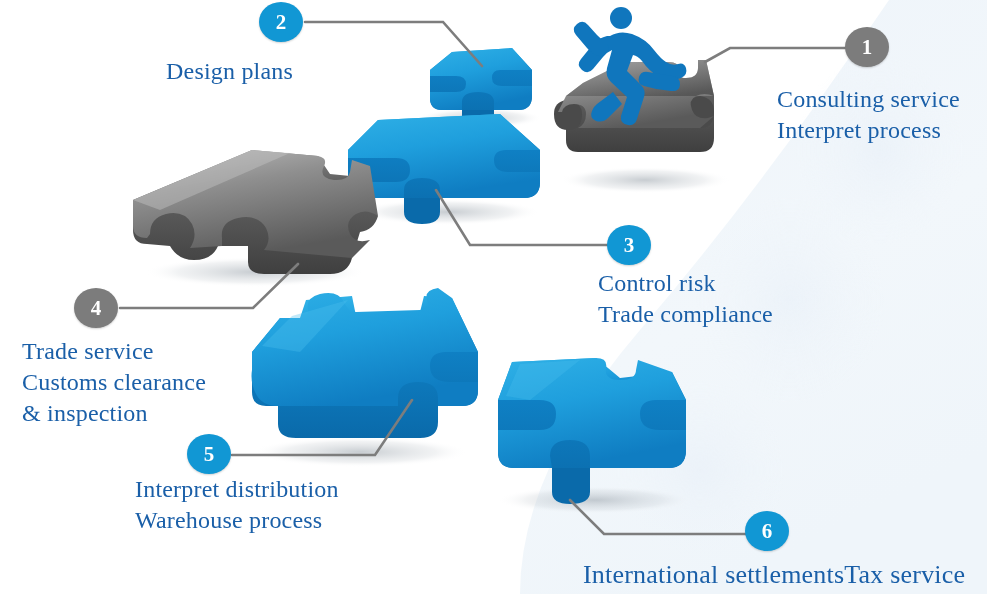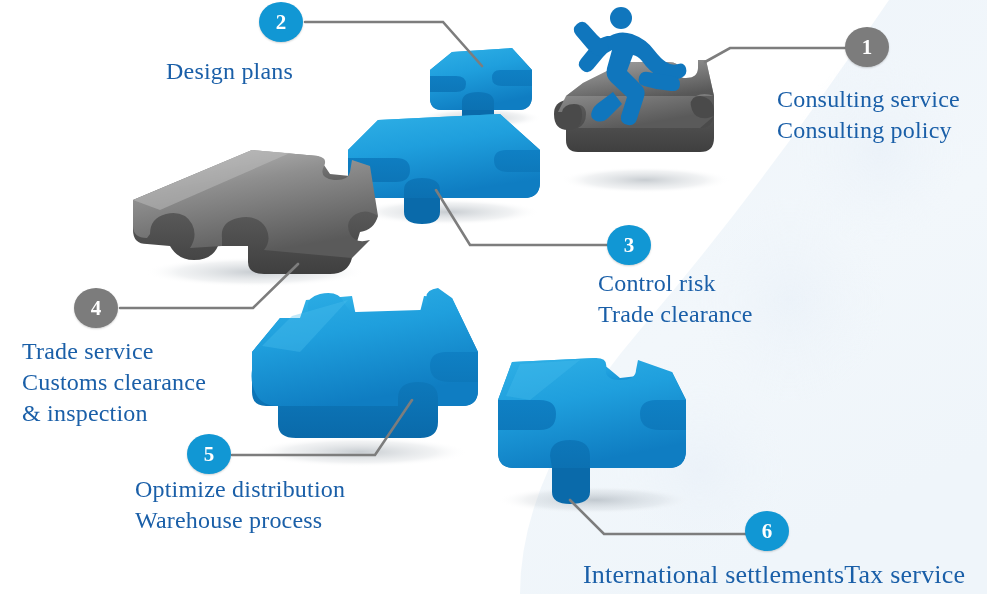--- a/index.html
+++ b/index.html
@@ -269,40 +269,40 @@
   </div>
   <div class="badge blue" style="left:187px; top:434px;">
     <span>5</span>
   </div>
   <div class="badge blue" style="left:745px; top:511px;">
     <span>6</span>
   </div>
 
   <div class="step-label" style="left:777px; top:84px;">
     <div>Consulting service</div>
-    <div>Consulting policy</div>
+    <div>Interpret process</div>
   </div>
 
   <div class="step-label" style="left:166px; top:56px;">
     <div>Design plans</div>
   </div>
 
   <div class="step-label" style="left:578px; top:268px;margin-left:20px;">
     <div>Control risk</div>
-    <div>Trade clearance</div>
+    <div>Trade compliance</div>
   </div>
 
   <div class="step-label" style="left:22px; top:336px;">
     <div>Trade service</div>
     <div>Customs clearance</div>
     <div>&amp; inspection</div>
   </div>
 
   <div class="step-label" style="left:135px; top:474px;">
-    <div>Optimize distribution</div>
+    <div>Interpret distribution</div>
     <div>Warehouse process</div>
   </div>
 
   <div class="step-label wide" style="left:583px; top:559px;">
     <div>International settlementsTax service</div>
   </div>
 
 </div>
 
 </body></html>

